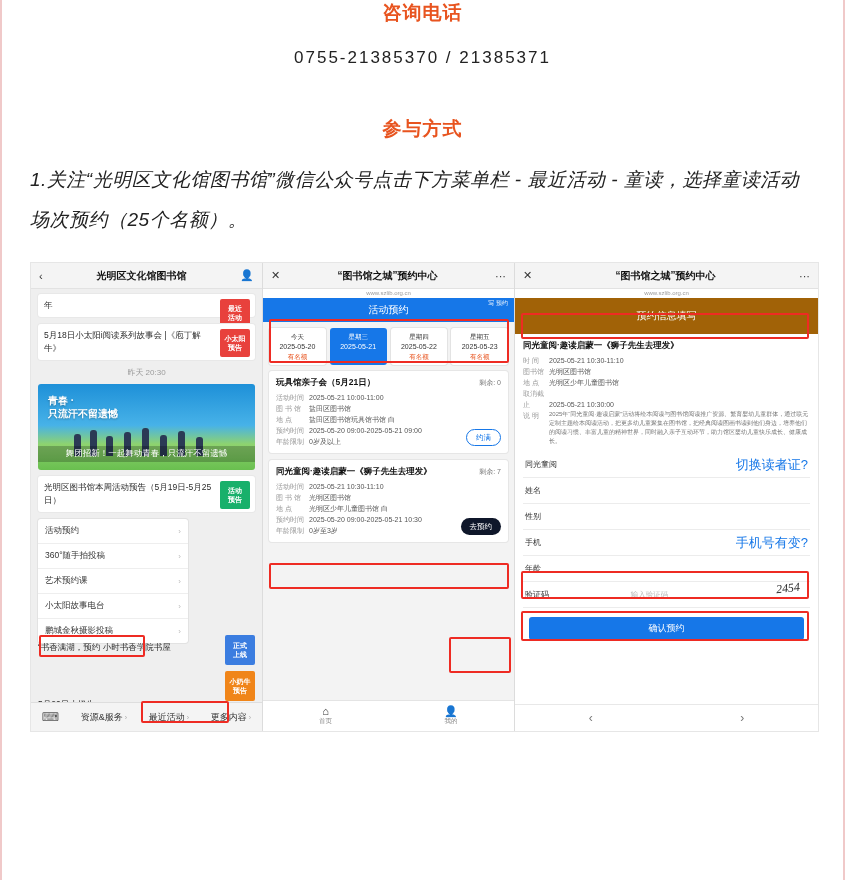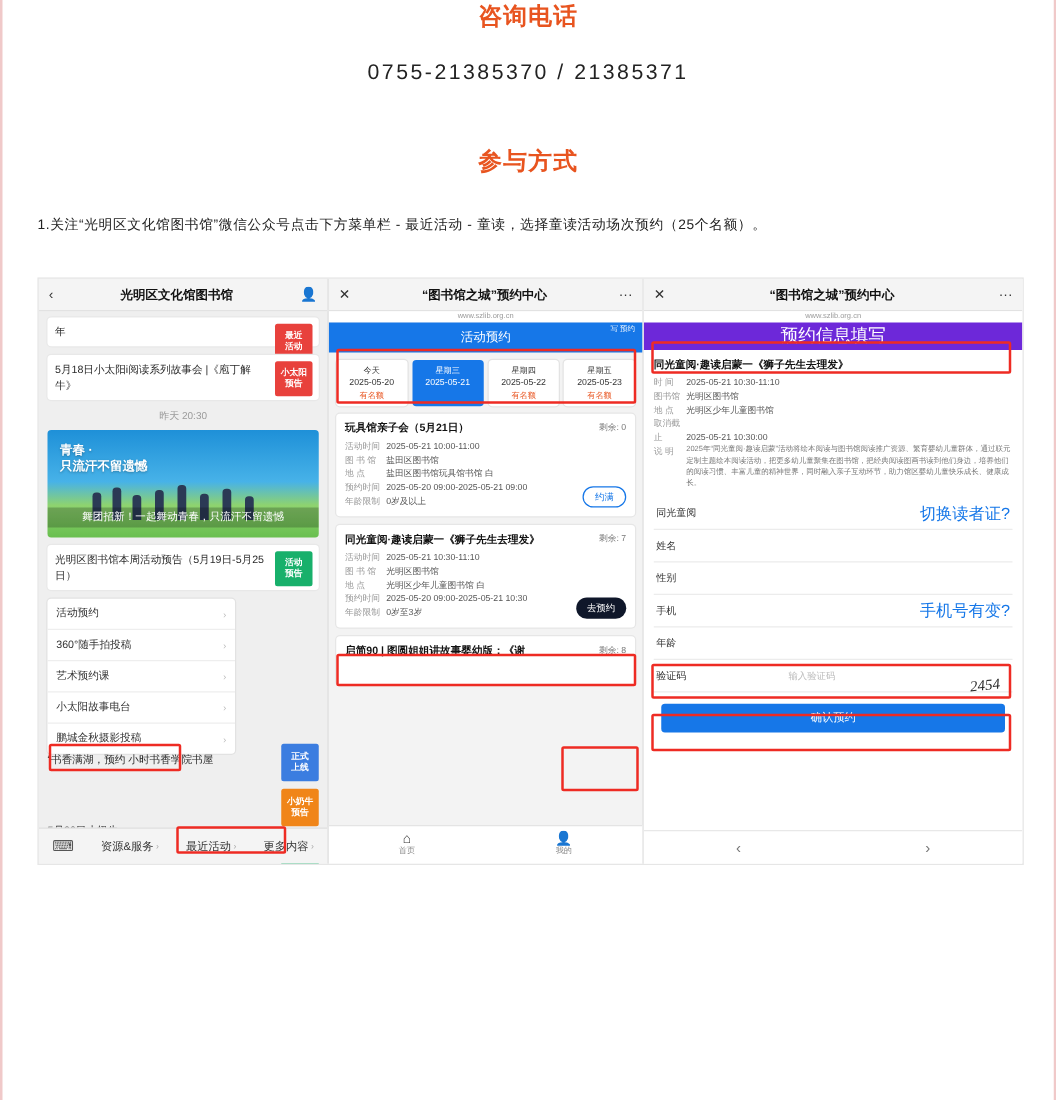--- a/index.html
+++ b/index.html
@@ -32,24 +32,25 @@
     letter-spacing: 1px;
   }
   .phone-line {
     text-align: center;
     font-size: 17px;
     letter-spacing: 2px;
     margin-top: 22px;
     color: #222;
   }
   .para {
-    font-size: 11px;
+    font-size: 19px;
     line-height: 40px;
     letter-spacing: 0.5px;
     color: #222;
+    font-style: italic;
   }
   .t1 { margin-top: 18px; }
   .t2 { margin-top: 18px; }
 
   
   .shot {
     position: relative;
     margin-top: 22px;
     width: 789px;
     height: 470px;
@@ -92,27 +93,27 @@
     display: flex;
     align-items: center;
     justify-content: center;
     font-size: 10px;
     position: relative;
   }
   .bluebar .sub {
     position: absolute; right: 6px; top: 1px; font-size: 6px; opacity: .9;
   }
   .bluebar2 {
-    background: #6d28d9;
+    background: #a16207;
     color: #fff;
-    height: 22px;
+    height: 36px;
     display: flex;
     align-items: center;
     justify-content: center;
-    font-size: 14px;
+    font-size: 10px;
   }
   .url-sub {
     font-size: 6px;
     color: #9b9b9b;
     text-align: center;
     background: #fff;
     height: 9px;
     line-height: 9px;
   }
 
@@ -489,24 +490,20 @@
             <span class="k">预约时间</span>
             <span>2025-05-20 09:00-2025-05-21 10:30</span>
           </div>
         <div class="row">
             <span class="k">年龄限制</span>
             <span>0岁至3岁</span>
           </div>
         <div class="btn-yuyue">去预约</div>
       </div>
 
-      <div class="evt" style="padding-bottom:18px;">
-        <div class="ename">启简90 | 图圆姐姐讲故事婴幼版：《谢</div>
-        <div class="remain">剩余: 8</div>
-      </div>
 
       <div class="p2tab">
         <div class="it">
           <b>⌂</b>
           <span>首页</span>
         </div>
         <div class="it">
           <b>👤</b>
           <span>我的</span>
         </div>

